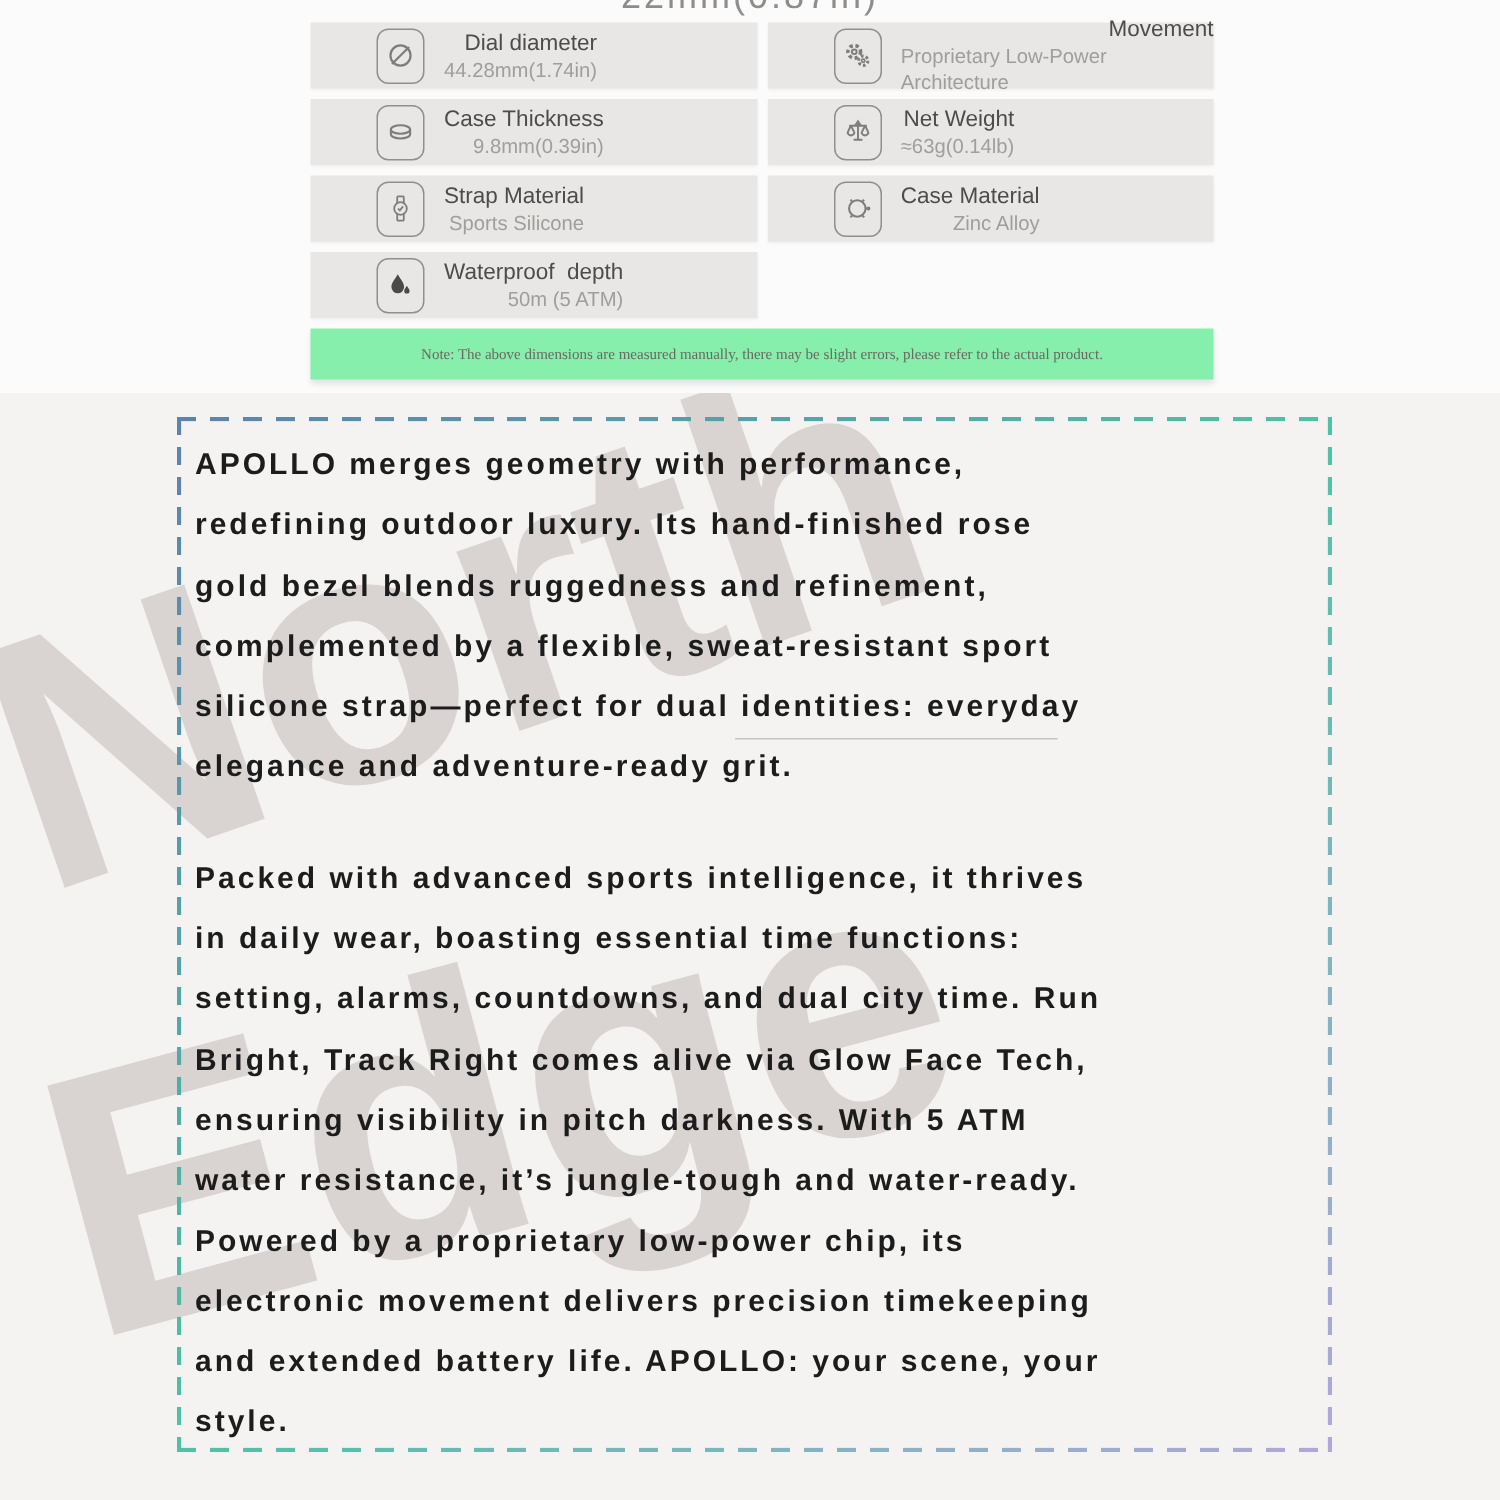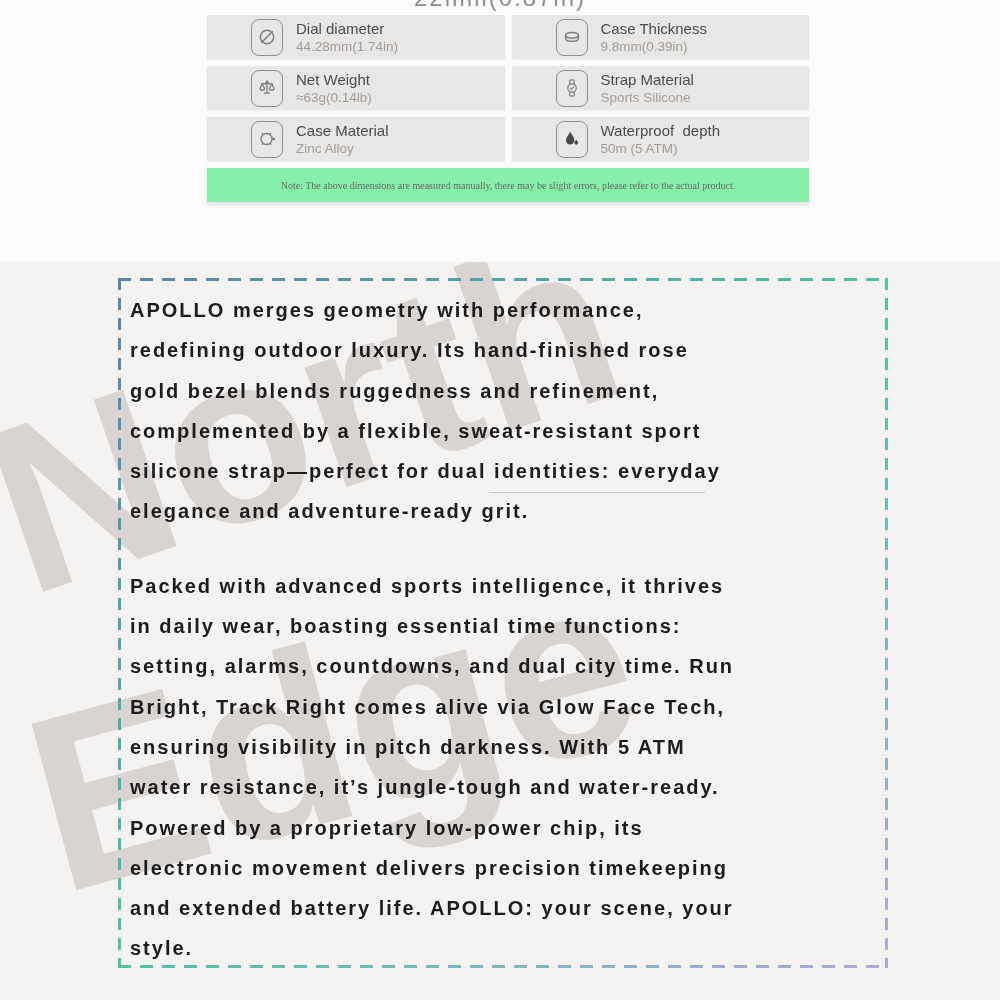--- a/index.html
+++ b/index.html
@@ -37,21 +37,21 @@
     box-shadow:0 1px 2px rgba(0,0,0,0.06);
   }
   .icon-box {
     width:32px; height:37px; flex:0 0 32px;
     border:1.3px solid #8f8f8d; border-radius:8px;
     display:flex; align-items:center; justify-content:center;
     margin-right:13px;
     color:#7d7d7b;
   }
   .icon-box svg { display:block; }
-  .cell-text { display:flex; flex-direction:column; justify-content:center; }
+  .cell-text { display:flex; flex-direction:column; justify-content:center;align-items:flex-end; }
   .cell-label {
     font-size:15px; line-height:18px; color:#4c4c4c; white-space:pre-wrap;
   }
   .cell-value {
     font-size:13.5px; line-height:17px; color:#a09d9a; white-space:pre-wrap;
   }
   .spec-note {
     margin-top:7px; height:34px;
     background:#86efac;
     display:flex; align-items:center; justify-content:center;
@@ -152,20 +152,34 @@
           <circle cx="12" cy="12" r="7.3"></circle>
           <line x1="5.8" y1="18.2" x2="18.2" y2="5.8"></line>
         </svg>
       </span>
       <span class="cell-text">
         <span class="cell-label">Dial diameter</span>
         <span class="cell-value">44.28mm(1.74in)</span>
       </span>
     </div>
 
+    <div class="spec-cell">
+      <span class="icon-box">
+        <svg width="22" height="22" viewBox="0 0 24 24" fill="none" stroke="currentColor">
+          <circle cx="9.3" cy="9.3" r="4.6" stroke-width="2.6" stroke-dasharray="2.4 2"></circle>
+          <circle cx="9.3" cy="9.3" r="1.7" stroke-width="1.4"></circle>
+          <circle cx="15.8" cy="15.8" r="3.4" stroke-width="2.2" stroke-dasharray="1.9 1.6"></circle>
+          <circle cx="15.8" cy="15.8" r="1.2" stroke-width="1.2"></circle>
+        </svg>
+      </span>
+      <span class="cell-text">
+        <span class="cell-label">Movement</span>
+        <span class="cell-value">Proprietary Low-Power Architecture</span>
+      </span>
+    </div>
 
     <div class="spec-cell">
       <span class="icon-box">
         <svg width="22" height="22" viewBox="0 0 24 24" fill="none" stroke="currentColor" stroke-width="1.5">
           <ellipse cx="12" cy="10.2" rx="7" ry="3.1"></ellipse>
           <path d="M5 10.2 v3.4 a7 3.1 0 0 0 14 0 v-3.4"></path>
         </svg>
       </span>
       <span class="cell-text">
         <span class="cell-label">Case Thickness</span>

